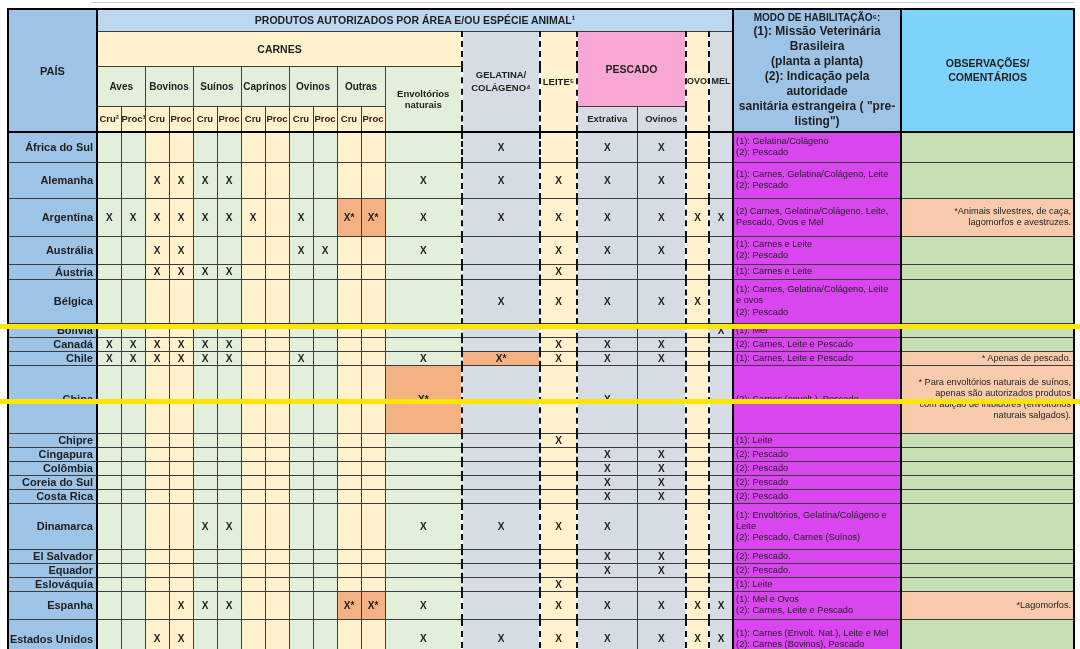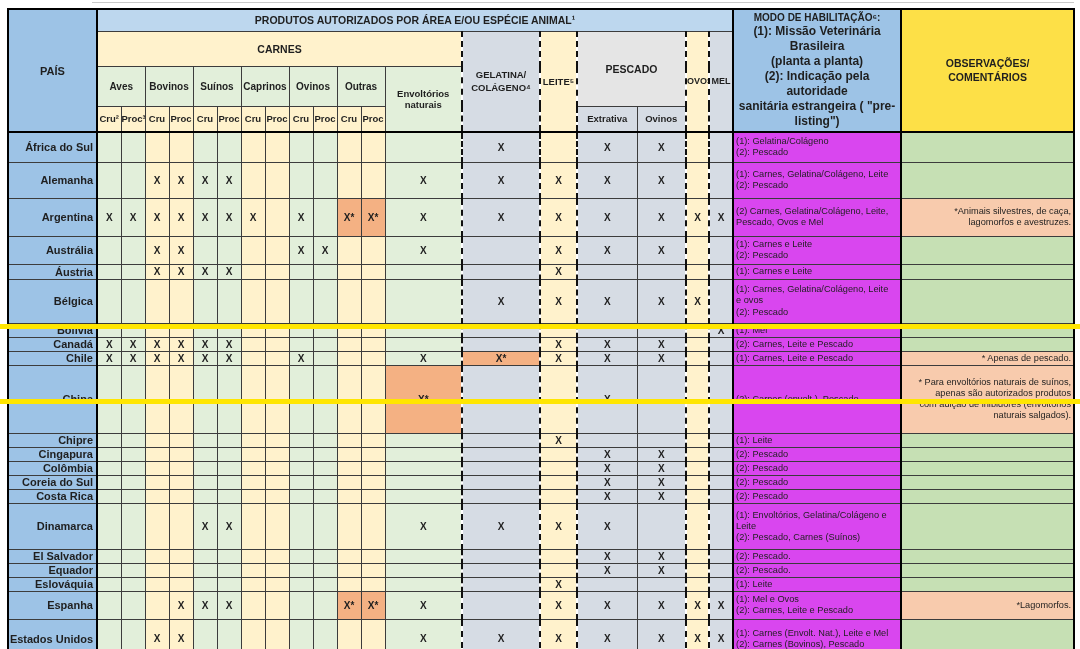--- a/index.html
+++ b/index.html
@@ -14,28 +14,28 @@
 
   
   .pais-h{background:#9DC3E6;font-weight:bold;font-size:11px;border-right:2.5px solid #000;}
   .title-band{background:#BDD7EE;font-weight:bold;font-size:10.5px;}
   .carnes{background:#FFF2CC;font-weight:bold;font-size:10.5px;}
   .grp{background:#E2EFDA;font-weight:bold;font-size:10px;}
   .cp{background:#FFF2CC;font-weight:bold;font-size:9.5px;}
   .env{background:#E2EFDA;font-weight:bold;font-size:9.5px;line-height:1.2;}
   .gel{background:#D6DCE4;font-weight:bold;font-size:9.5px;line-height:1.4;}
   .leite-h{background:#FFF2CC;font-weight:bold;font-size:9.5px;}
-  .pesc{background:#e5e5e5;font-weight:bold;font-size:10.5px;}
+  .pesc{background:#f9a8d4;font-weight:bold;font-size:10.5px;}
   .extr,.cult{background:#D6DCE4;font-weight:bold;font-size:9.5px;}
   .ovos-h{background:#FFF2CC;font-weight:bold;font-size:9px;}
   .mel-h{background:#D6DCE4;font-weight:bold;font-size:9px;}
   .modo-h{background:#9DC3E6;border-left:2px solid #000;padding:2px;}
   .modo-h .mt{font-weight:bold;font-size:10px;text-align:center;margin-bottom:1px;}
   .modo-h .ml{font-size:12px;text-align:center;line-height:1.25;}
-  .obs-h{background:#fde047;border-left:2px solid #000;font-weight:bold;font-size:10.5px;
+  .obs-h{background:#7dd3fc;border-left:2px solid #000;font-weight:bold;font-size:10.5px;
          text-align:center;line-height:1.3;}
 
   
   .dl{border-left:2px dashed #101010;}
 
   
   tbody tr:first-child td{border-top:2px solid #000;}
   td.pais{background:#9DC3E6;font-weight:bold;font-size:11px;text-align:right;
           padding-right:3px;border-right:2.5px solid #000;}
   td.c{text-align:center;font-size:10px;font-weight:600;}

